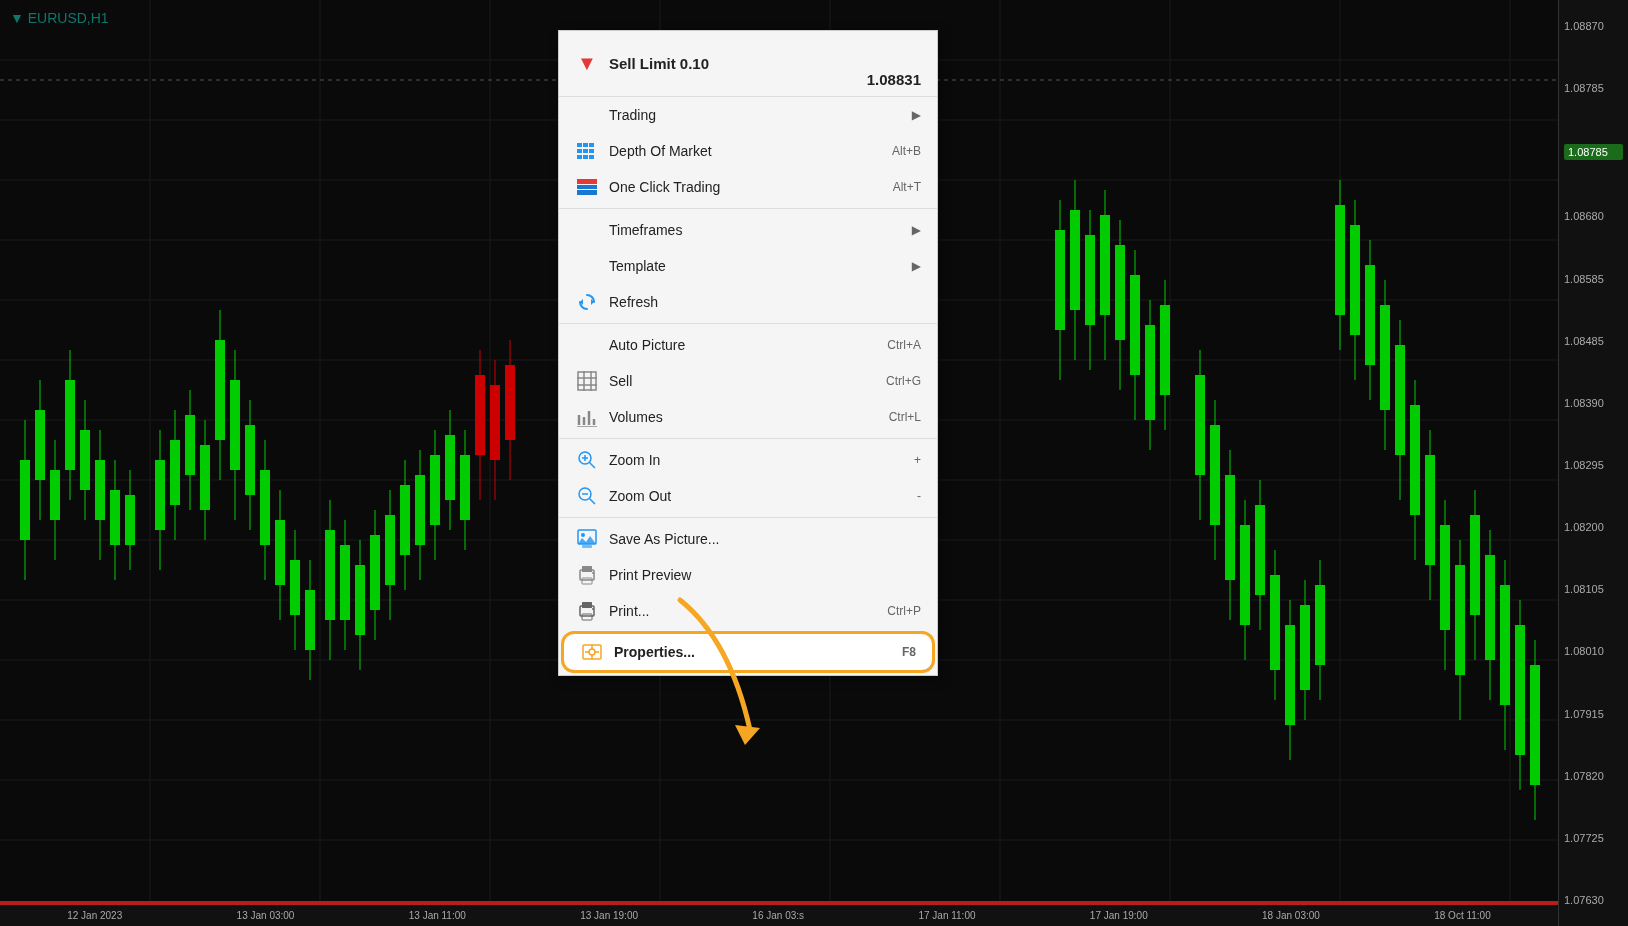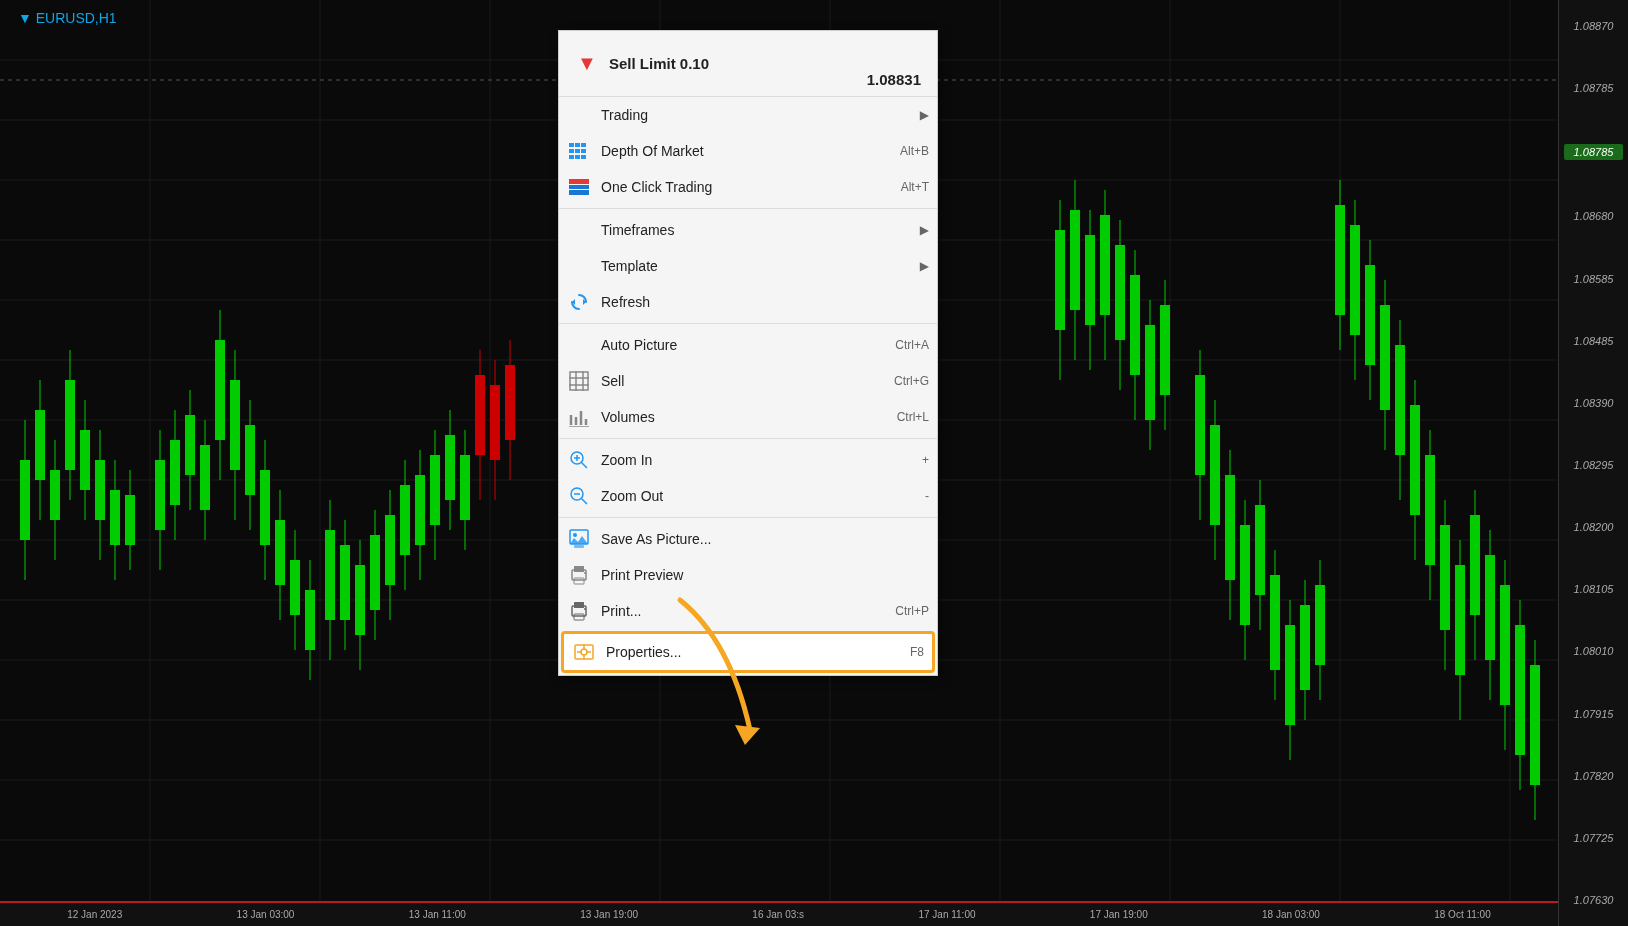--- a/index.html
+++ b/index.html
@@ -19,63 +19,61 @@
       background: #0a0a0a;
       position: absolute;
       top: 0; left: 0;
     }
 
     
     .chart-title {
       position: absolute;
       top: 10px;
       left: 10px;
-      color: #0ea5e9;
+      color: #0f766e;
       font-size: 14px;
       z-index: 2;
-      margin-left: 8px;
     }
 
     
     .price-axis {
       position: absolute;
       right: 0;
       top: 0;
       width: 70px;
       height: 100%;
       background: #111;
       border-left: 1px solid #333;
       z-index: 2;
       display: flex;
       flex-direction: column;
       justify-content: space-between;
       padding: 20px 5px;
     }
     .price-label {
       color: #aaa;
       font-size: 11px;
-      text-align: center;
-      font-style: italic;
+      text-align: left;
     }
     .price-label.current {
       background: #1a6b1a;
       color: #fff;
       padding: 2px 4px;
       border-radius: 2px;
     }
 
     
     .time-axis {
       position: absolute;
       bottom: 0;
       left: 0;
       right: 70px;
       height: 25px;
       background: #111;
-      border-top: 2px solid #b91c1c;
+      border-top: 4px solid #b91c1c;
       z-index: 2;
       display: flex;
       align-items: center;
       justify-content: space-around;
       padding: 0 10px;
     }
     .time-label {
       color: #aaa;
       font-size: 10px;
     }
@@ -89,21 +87,21 @@
       background: #f5f5f5;
       border: 1px solid #ccc;
       box-shadow: 3px 3px 10px rgba(0,0,0,0.4);
       z-index: 100;
       font-size: 14px;
     }
 
     .menu-item {
       display: flex;
       align-items: center;
-      padding: 6px 8px;
+      padding: 6px 16px;
       cursor: pointer;
       color: #222;
       min-height: 32px;
       position: relative;
     }
     .menu-divider {
       height: 1px;
       background: #ddd;
       margin: 3px 0;
     }
@@ -587,21 +585,21 @@
         <rect x="5" y="1" width="10" height="6" rx="0.5" fill="#666"></rect>
         <rect x="5" y="13" width="10" height="6" rx="0.5" fill="none" stroke="#666" stroke-width="1"></rect>
         <circle cx="16" cy="8" r="1" fill="#666"></circle>
       </svg>
     </span>
     <span class="menu-label">Print...</span>
     <span class="menu-shortcut">Ctrl+P</span>
   </div>
 
   <div style="padding: 2px;">
-    <div class="menu-item" style="border: 3px solid #f5a623; border-radius: 4px; background: #fff;">
+    <div class="menu-item" style="border: 3px solid #f5a623; border-radius: 13px; background: #fff; font-weight: bold;">
       <span class="menu-icon">
         <svg width="20" height="20" viewBox="0 0 20 20">
           <rect x="1" y="3" width="18" height="14" rx="1" stroke="#f5a623" stroke-width="1.5" fill="none"></rect>
           <circle cx="10" cy="10" r="3" stroke="#f5a623" stroke-width="1.5" fill="none"></circle>
           <line x1="10" y1="3" x2="10" y2="7" stroke="#f5a623" stroke-width="1.5"></line>
           <line x1="10" y1="13" x2="10" y2="17" stroke="#f5a623" stroke-width="1.5"></line>
           <line x1="3" y1="10" x2="7" y2="10" stroke="#f5a623" stroke-width="1.5"></line>
           <line x1="13" y1="10" x2="17" y2="10" stroke="#f5a623" stroke-width="1.5"></line>
         </svg>
       </span>

